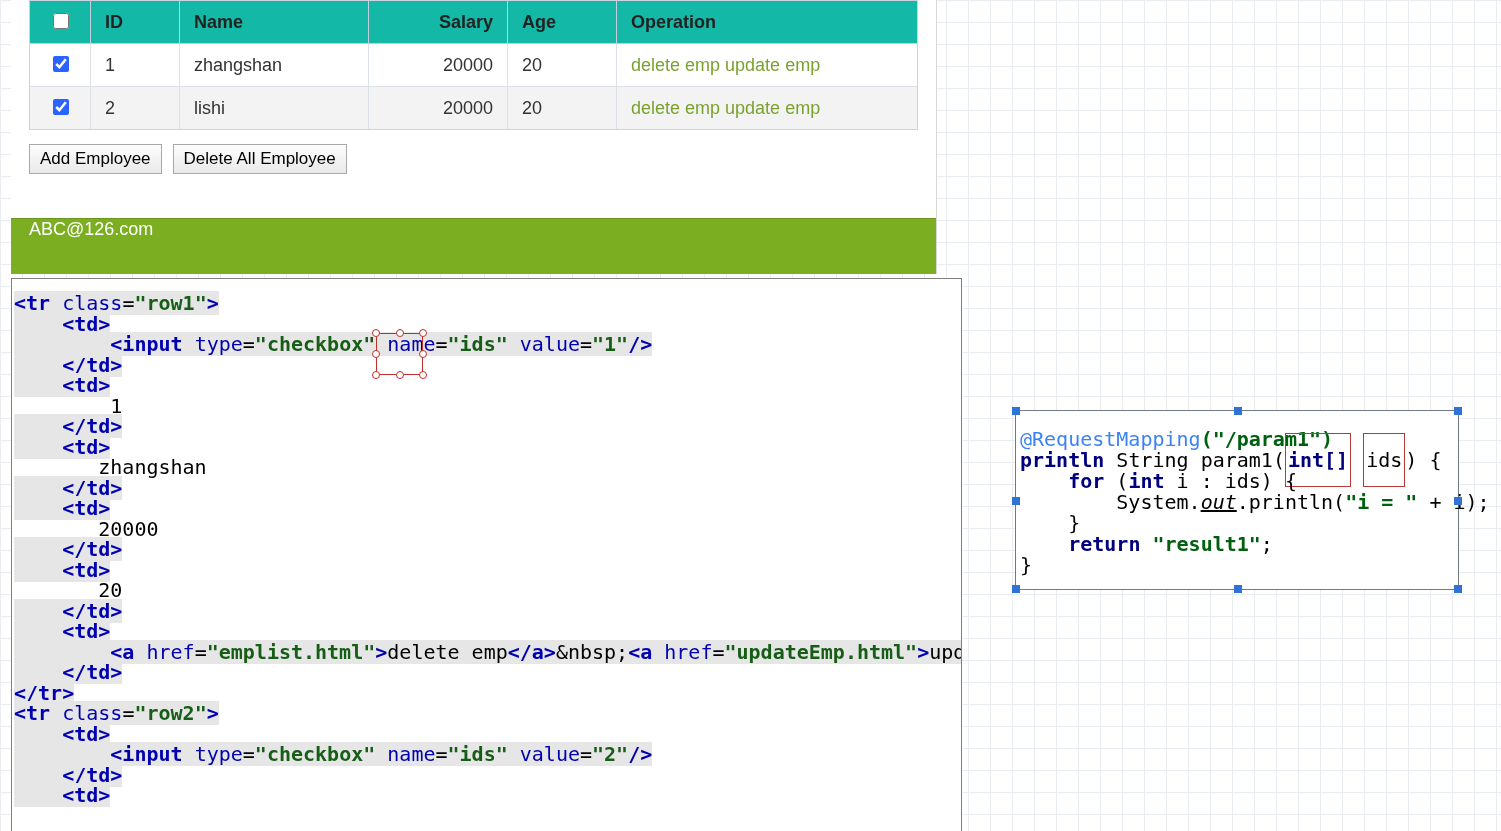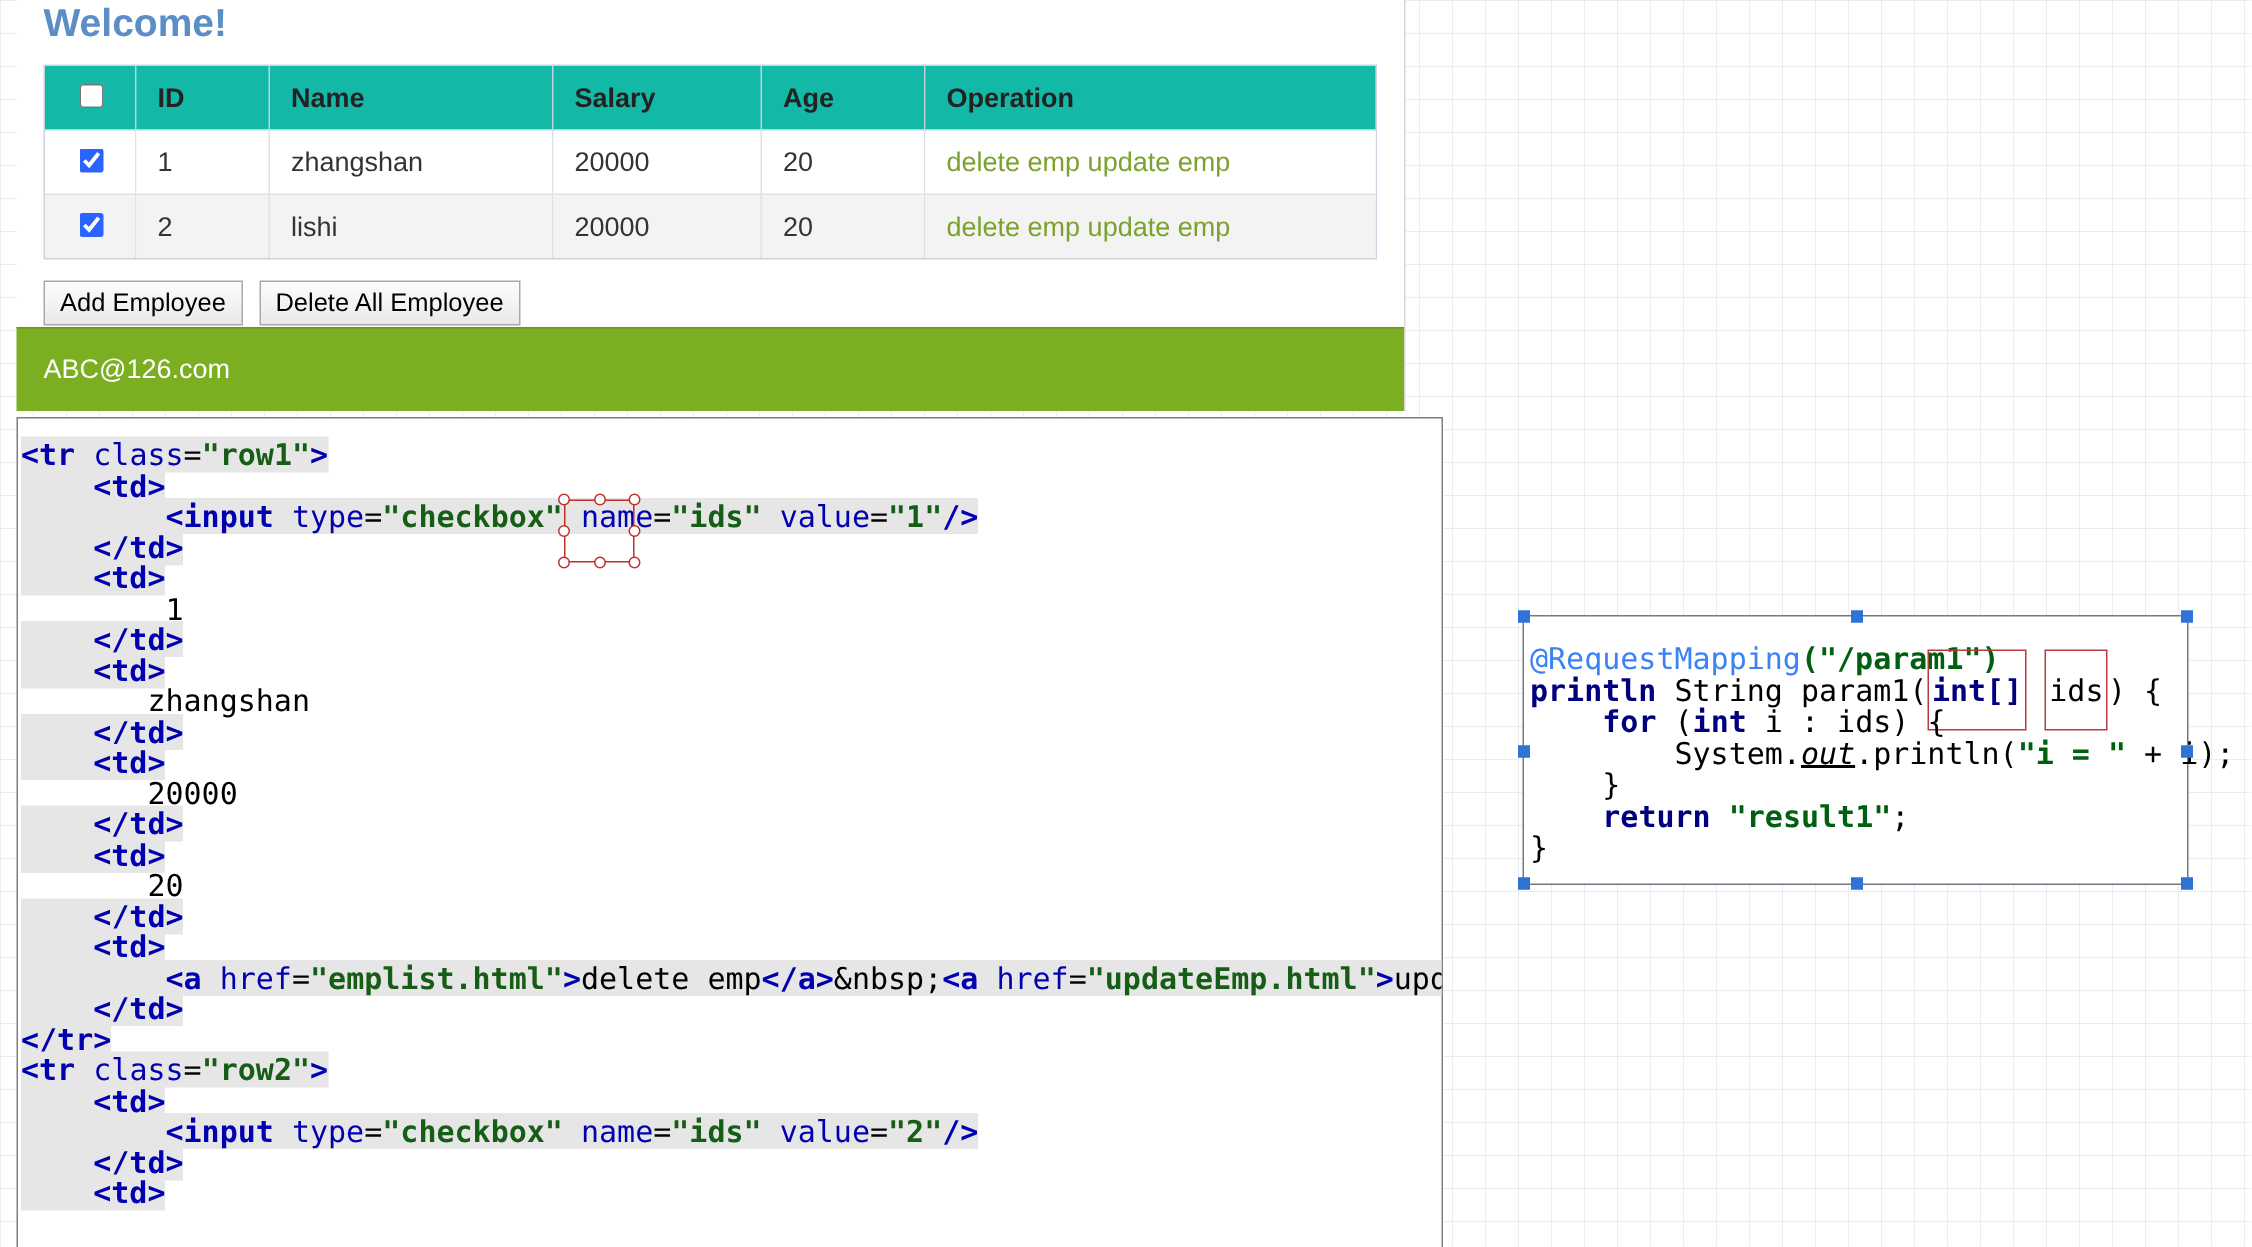--- a/index.html
+++ b/index.html
@@ -59,21 +59,21 @@
     color:#333;
     font-size:18px;
     background:#ffffff;
   }
   .emp-table tr.alt td{background:#f3f3f3;}
   .emp-table th:last-child,.emp-table td:last-child{border-right:none;}
   .emp-table tr:last-child td{border-bottom:none;}
   .emp-table .col-chk{width:52px;text-align:center;padding:9px 4px;}
   .emp-table .col-id{width:60px;}
   .emp-table .col-name{width:160px;}
-  .emp-table .col-salary{width:110px;}
+  .emp-table .col-salary{width:110px;text-align:right;}
   .emp-table .col-age{width:80px;}
   .op-link{
     color:#7ba22e;
     text-decoration:none;
     cursor:pointer;
   }
   .chk{
     width:16px;height:16px;
     accent-color:#2a63ff;
   }
@@ -86,21 +86,21 @@
     font-size:17px;
     cursor:pointer;
     margin-right:6px;
   }
   .footer-bar{
     position:absolute;left:0;right:0;bottom:0;
     background:#7cae22;
     height:56px;
     color:#ffffff;
     font-size:18px;
-    display:flex;align-items:center;
+    display:flex;
     padding-left:18px;
     border-top:1px solid #6b981c;
     box-sizing:border-box;
   }
 
   
   .code-panel{
     position:absolute;
     left:11px;top:278px;
     width:949px;height:553px;
@@ -174,21 +174,20 @@
   .java-pre .jfld{font-style:italic;text-decoration:underline;}   
   .java-pre .box{border:1px solid #b53a3a;padding:14px 2px;}
 
 </style>
 </head>
 <body>
 
 <div class="grid-bg"></div>
 
 <div class="app-panel">
-  <h1 class="welcome">Welcome!</h1>
 
   <table class="emp-table">
     <thead>
       <tr>
         <th class="col-chk">
           <input type="checkbox" class="chk" style="">
         </th>
         <th class="col-id">ID</th>
         <th class="col-name">Name</th>
         <th class="col-salary">Salary</th>

